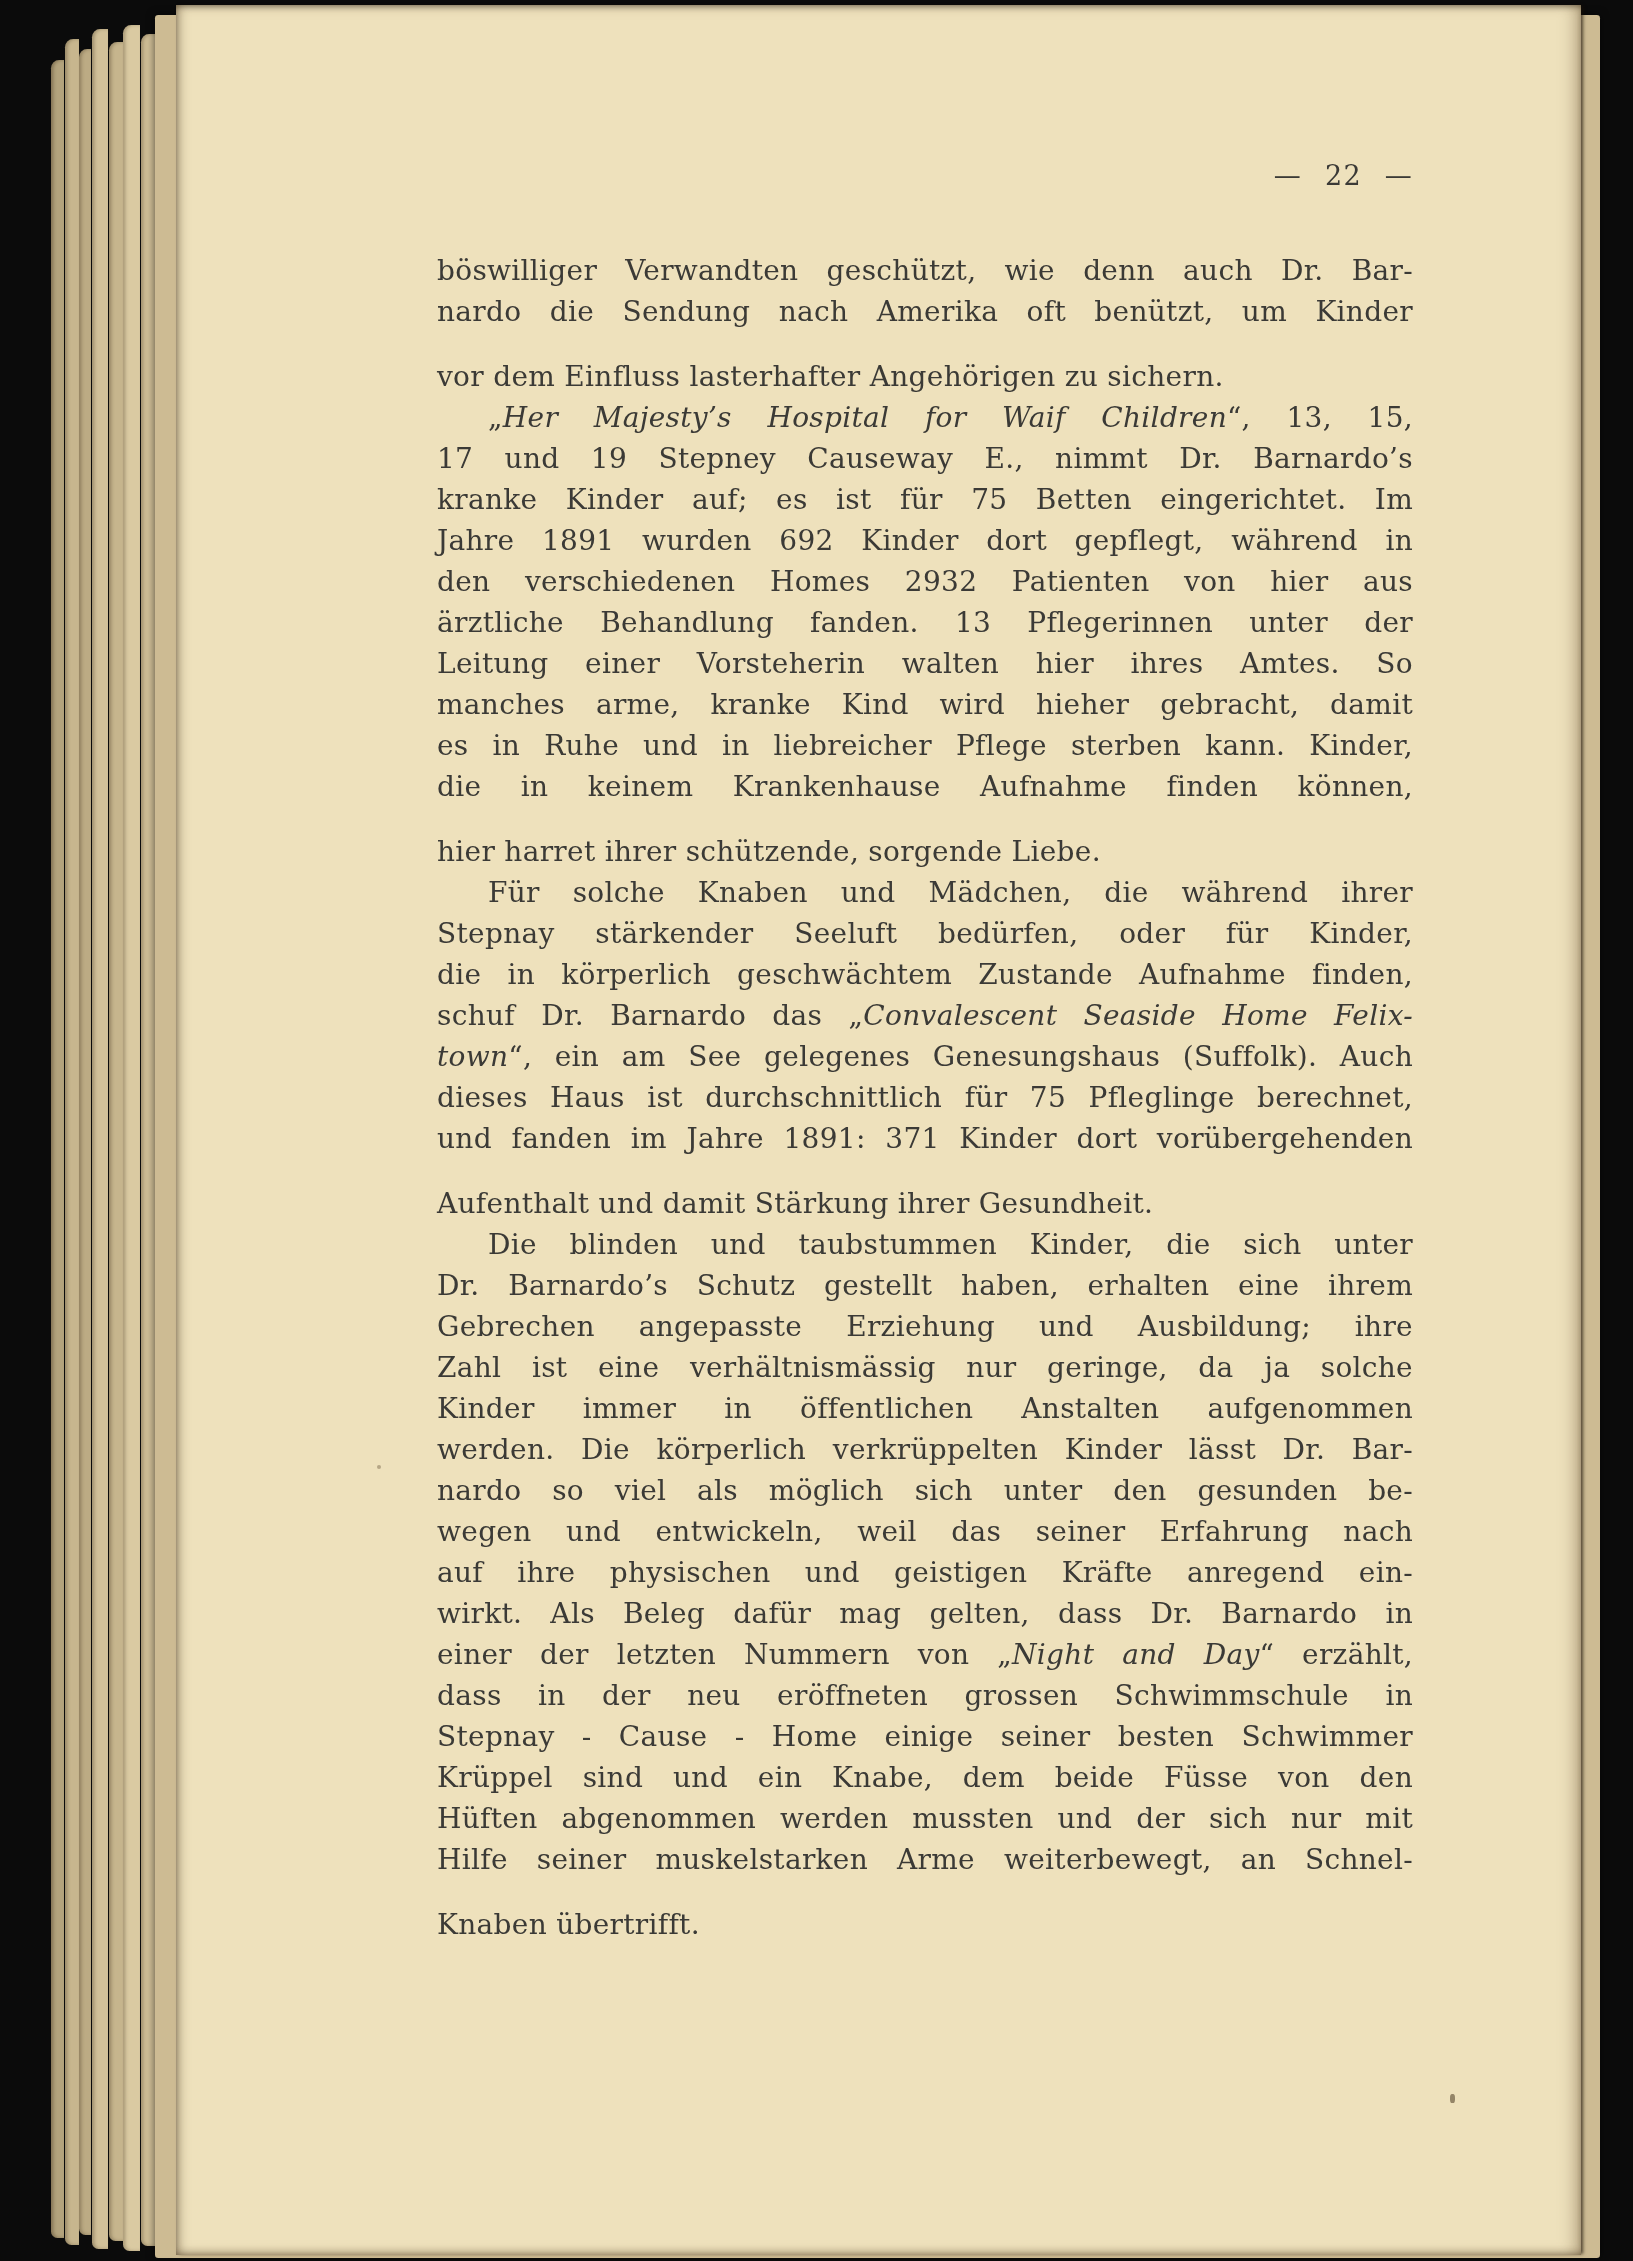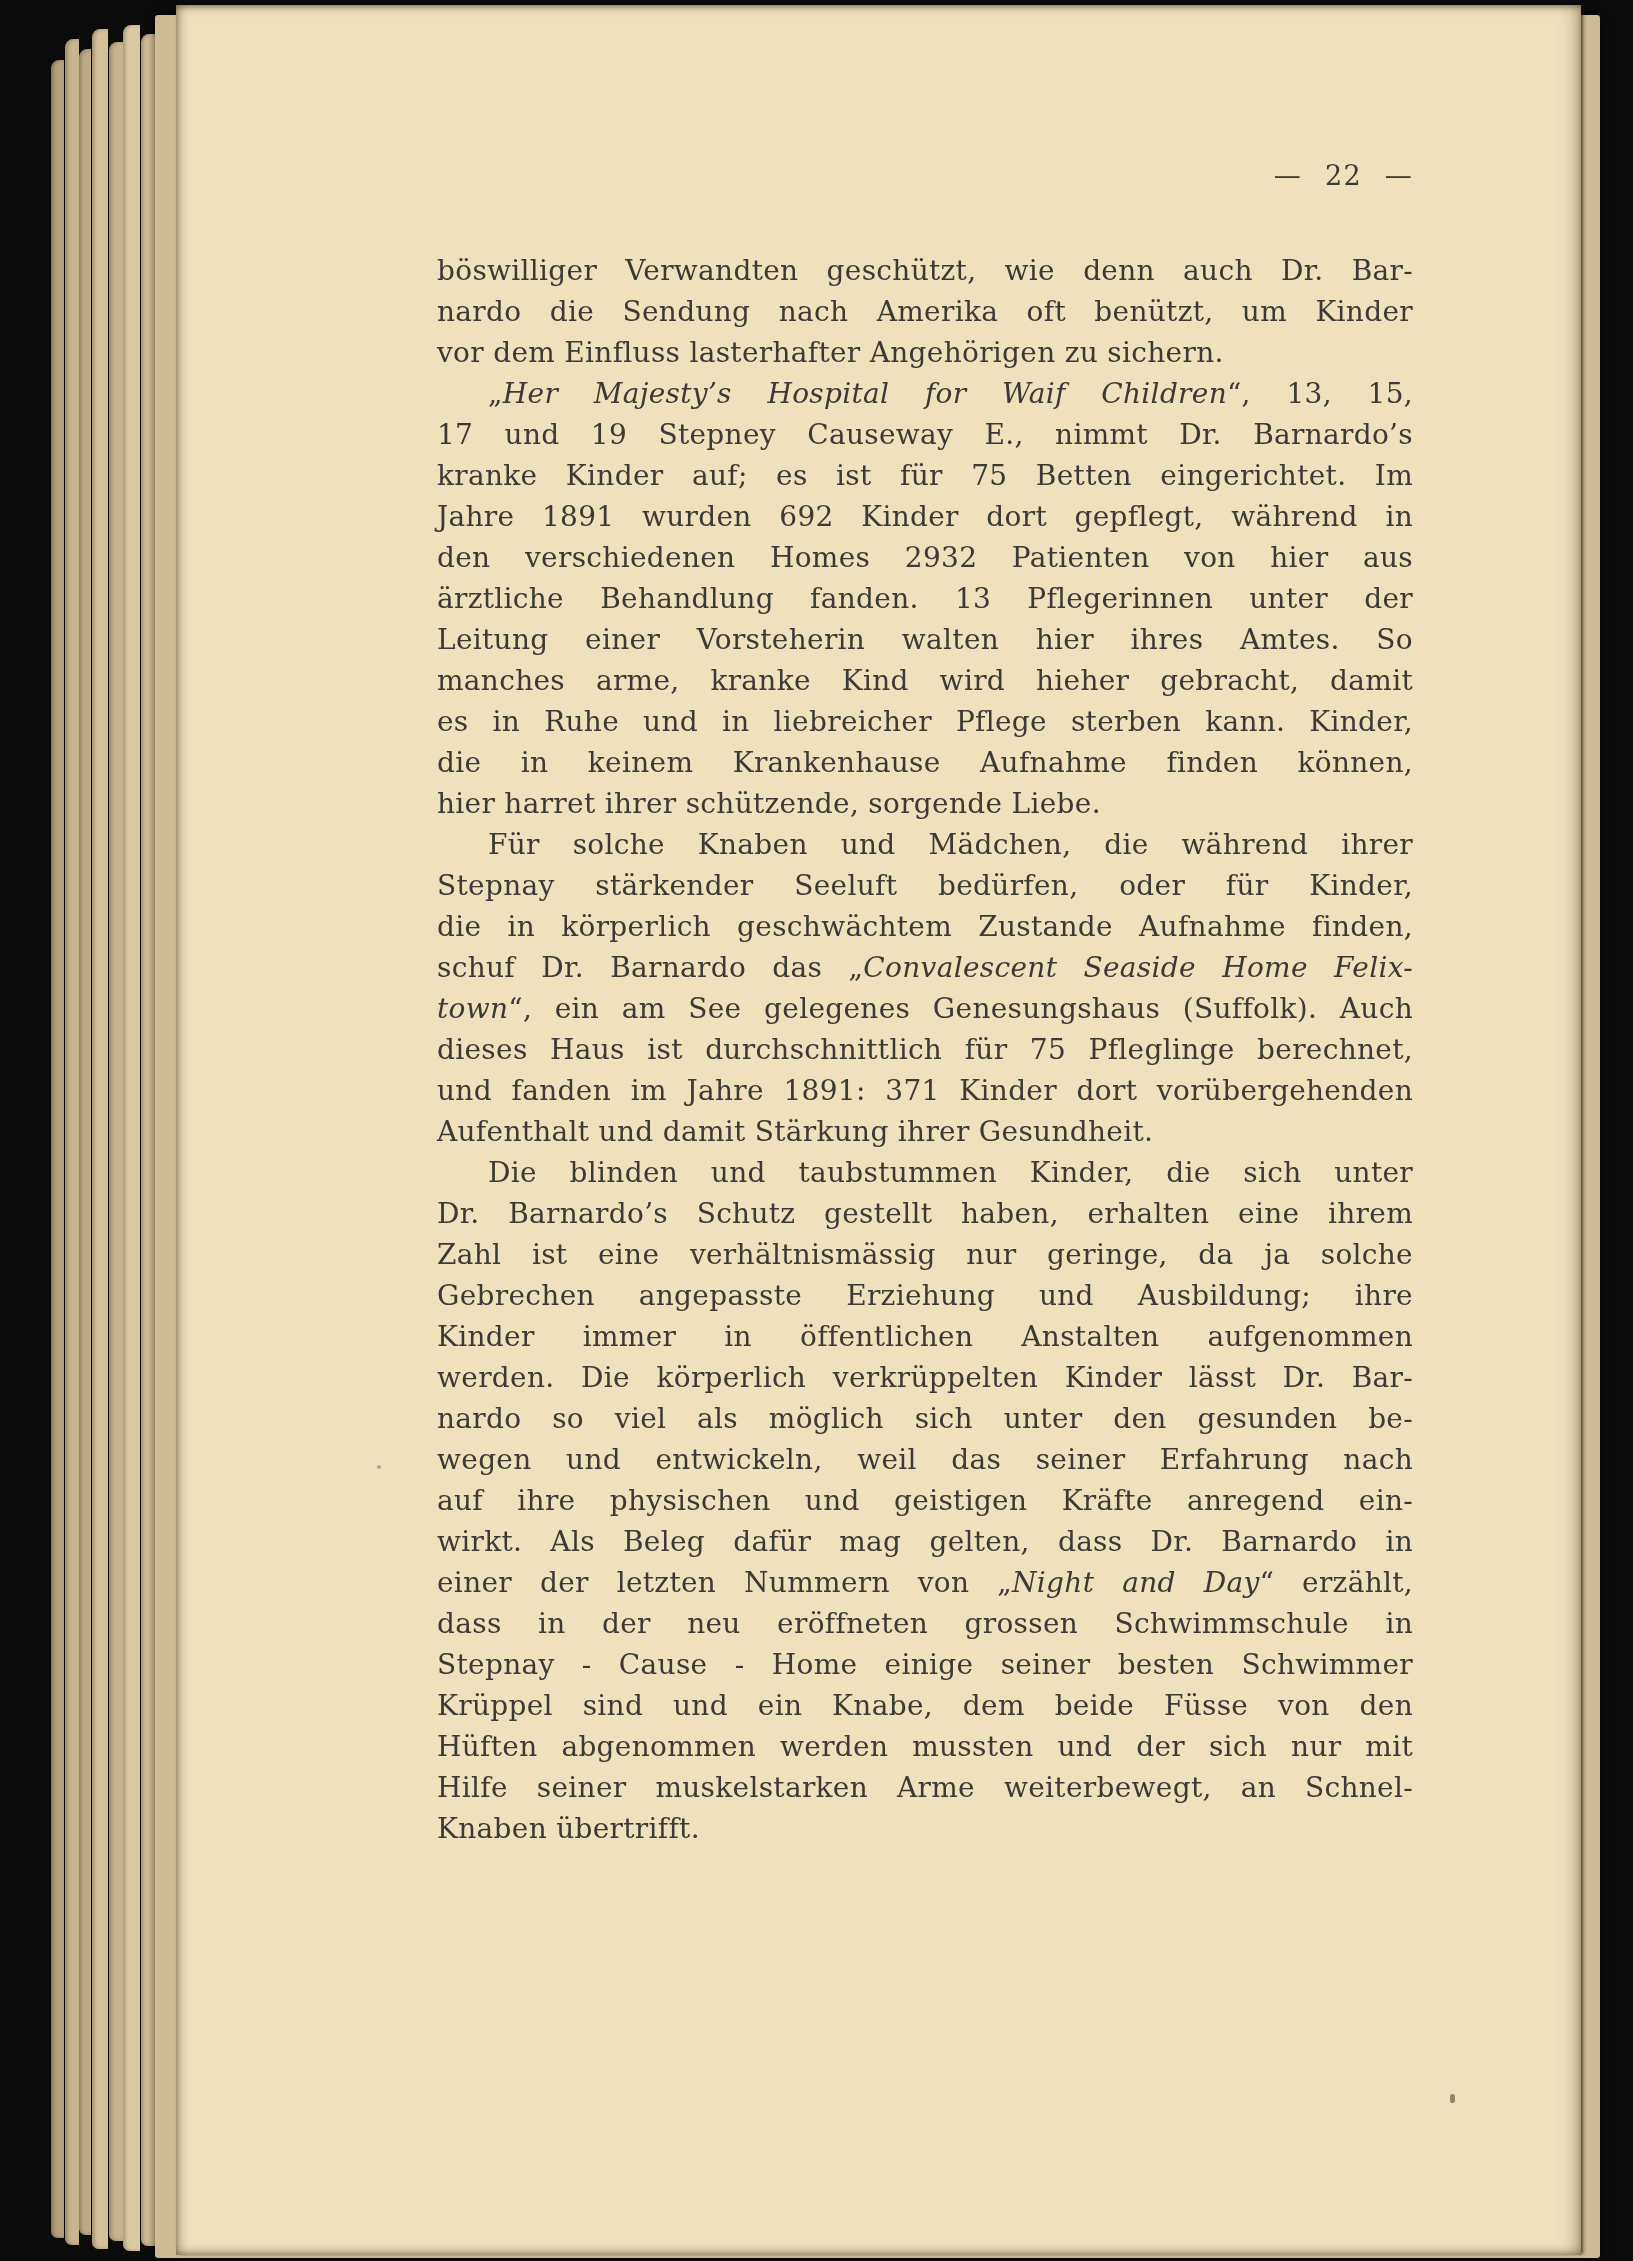--- a/index.html
+++ b/index.html
@@ -62,21 +62,21 @@
   .text-block{
     position:absolute; top:245px; left:261px; width:976px;
     color:var(--ink); font-size:28px; letter-spacing:0.3px;
   }
   .paragraph{ margin:0; }
   .line{
     height:41px; line-height:41px;
     text-align:justify; text-align-last:justify;
     white-space:nowrap;
   }
-  .line.last{ text-align-last:left; }
+  .line.last{ text-align-last:left;margin-top:24px; }
   .paragraph.indent .line.first{ text-indent:51px; }
   .italic{ font-style:italic; }
 
   
   .speck{ position:absolute; border-radius:50%; background:#4a3a22; }
   .s2{ left:1274px; top:2089px; width:4.9px; height:9px; opacity:.55; border-radius:40%; }
   .s3{ left:201px;  top:1460px; width:4.1px; height:4.1px; opacity:.35; }
 </style>
 </head>
 <body>
@@ -125,22 +125,22 @@
           <div class="line"><span>die in körperlich geschwächtem Zustande Aufnahme finden,</span></div>
           <div class="line"><span>schuf Dr. Barnardo das „</span><span class="italic">Convalescent Seaside Home Felix-</span></div>
           <div class="line"><span class="italic">town</span><span>“, ein am See gelegenes Genesungshaus (Suffolk). Auch</span></div>
           <div class="line"><span>dieses Haus ist durchschnittlich für 75 Pfleglinge berechnet,</span></div>
           <div class="line"><span>und fanden im Jahre 1891: 371 Kinder dort vorübergehenden</span></div>
           <div class="line last"><span>Aufenthalt und damit Stärkung ihrer Gesundheit.</span></div>
         </div>
         <div class="paragraph indent">
           <div class="line first"><span>Die blinden und taubstummen Kinder, die sich unter</span></div>
           <div class="line"><span>Dr. Barnardo’s Schutz gestellt haben, erhalten eine ihrem</span></div>
+          <div class="line"><span>Gebrechen angepasste Erziehung und Ausbildung; ihre</span></div>
           <div class="line"><span>Zahl ist eine verhältnismässig nur geringe, da ja solche</span></div>
-          <div class="line"><span>Gebrechen angepasste Erziehung und Ausbildung; ihre</span></div>
           <div class="line"><span>Kinder immer in öffentlichen Anstalten aufgenommen</span></div>
           <div class="line"><span>werden. Die körperlich verkrüppelten Kinder lässt Dr. Bar-</span></div>
           <div class="line"><span>nardo so viel als möglich sich unter den gesunden be-</span></div>
           <div class="line"><span>wegen und entwickeln, weil das seiner Erfahrung nach</span></div>
           <div class="line"><span>auf ihre physischen und geistigen Kräfte anregend ein-</span></div>
           <div class="line"><span>wirkt. Als Beleg dafür mag gelten, dass Dr. Barnardo in</span></div>
           <div class="line"><span>einer der letzten Nummern von „</span><span class="italic">Night and Day</span><span>“ erzählt,</span></div>
           <div class="line"><span>dass in der neu eröffneten grossen Schwimmschule in</span></div>
           <div class="line"><span>Stepnay - Cause - Home einige seiner besten Schwimmer</span></div>
           <div class="line"><span>Krüppel sind und ein Knabe, dem beide Füsse von den</span></div>

